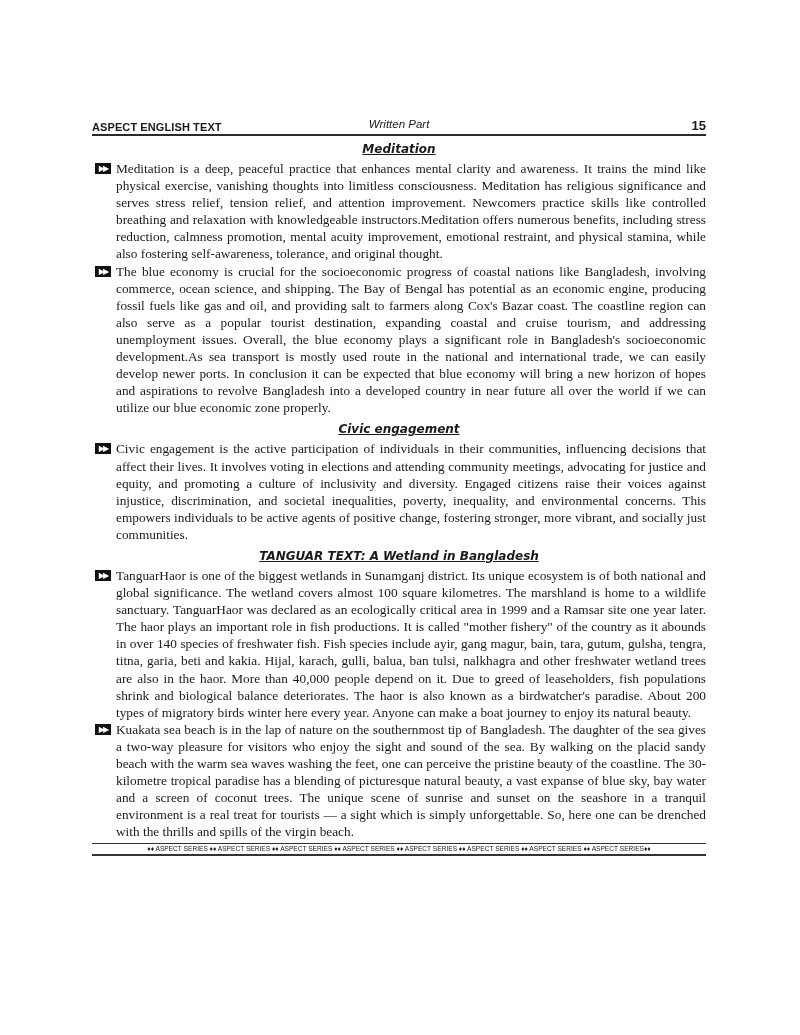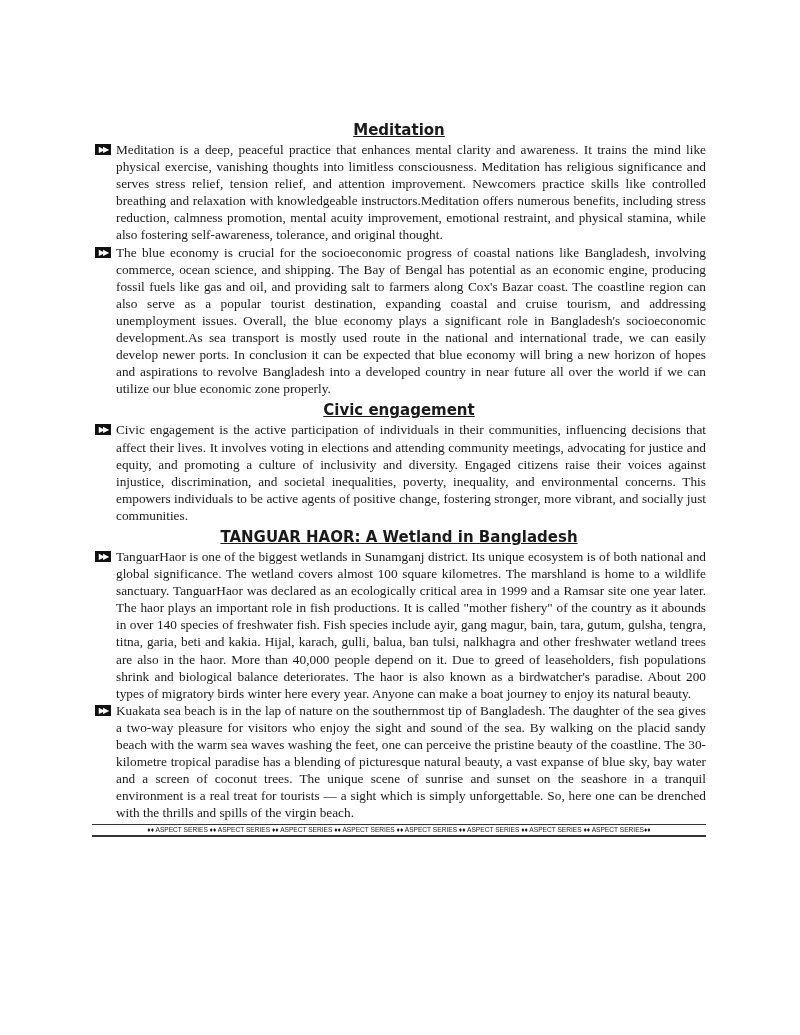--- a/index.html
+++ b/index.html
@@ -2,29 +2,34 @@
 <html><head>
   <meta charset="utf-8">
   <style>
     html, body { margin: 0; padding: 0; background: #ffffff; }
     body { width: 800px; height: 1035px; position: relative; overflow: hidden; color: #1a1a1a; }
     .page { position: absolute; left: 92px; top: 117px; width: 614px; }
     .header { display: flex; justify-content: space-between; align-items: flex-end; height: 16px; border-bottom: 2.5px solid #2a2a2a; padding-bottom: 1px; }
     .header .left { font-family: "Liberation Sans", sans-serif; font-weight: bold; font-size: 11px; letter-spacing: 0.1px; }
     .header .center { font-family: "Liberation Sans", sans-serif; font-style: italic; font-size: 11.5px; position: absolute; left: 0; right: 0; text-align: center; top: 1px; }
     .header .right { font-family: "Liberation Sans", sans-serif; font-weight: bold; font-size: 13px; }
-    .section-title { font-family: "DejaVu Sans", sans-serif; font-weight: bold; text-decoration: underline; text-align: center; font-size: 15px; margin: 5px 0 3px 0; line-height: 16px; }
+    .section-title { font-family: "DejaVu Sans", sans-serif; font-weight: bold; font-style: italic; text-decoration: underline; text-align: center; font-size: 12px; margin: 5px 0 3px 0; line-height: 16px; }
     .para { position: relative; padding-left: 24px; font-family: "Liberation Serif", serif; font-size: 13.3px; line-height: 17.1px; text-align: justify; }
     .bullet { position: absolute; left: 3px; top: 3px; width: 16px; height: 11px; background: #111; color: #fff; font-size: 8px; line-height: 11px; text-align: center; font-family: "DejaVu Sans", sans-serif; letter-spacing: -2px; }
     .footer { margin-top: 3px; border-top: 1px solid #333; border-bottom: 2px solid #333; font-family: "Liberation Sans", sans-serif; font-size: 6.6px; text-align: center; line-height: 8px; padding: 1px 0; white-space: nowrap; overflow: hidden; }
   </style>
 </head>
 <body>
 
 <div class="page">
+  <div class="header" style="position:relative;">
+    <span class="left">ASPECT ENGLISH TEXT</span>
+    <span class="center">Written Part</span>
+    <span class="right">15</span>
+  </div>
 
   <div>
     <div class="section-title">Meditation</div>
     <div class="para">
       <span class="bullet">▶▶</span>
       <span>Meditation is a deep, peaceful practice that enhances mental clarity and awareness. It trains the mind like physical exercise, vanishing thoughts into limitless consciousness. Meditation has religious significance and serves stress relief, tension relief, and attention improvement. Newcomers practice skills like controlled breathing and relaxation with knowledgeable instructors.Meditation offers numerous benefits, including stress reduction, calmness promotion, mental acuity improvement, emotional restraint, and physical stamina, while also fostering self-awareness, tolerance, and original thought.</span>
     </div>
   </div>
 
   <div>
@@ -36,21 +41,21 @@
 
   <div>
     <div class="section-title">Civic engagement</div>
     <div class="para">
       <span class="bullet">▶▶</span>
       <span>Civic engagement is the active participation of individuals in their communities, influencing decisions that affect their lives. It involves voting in elections and attending community meetings, advocating for justice and equity, and promoting a culture of inclusivity and diversity. Engaged citizens raise their voices against injustice, discrimination, and societal inequalities, poverty, inequality, and environmental concerns. This empowers individuals to be active agents of positive change, fostering stronger, more vibrant, and socially just communities.</span>
     </div>
   </div>
 
   <div>
-    <div class="section-title">TANGUAR HAOR: A Wetland in Bangladesh</div>
+    <div class="section-title">TANGUAR TEXT: A Wetland in Bangladesh</div>
     <div class="para">
       <span class="bullet">▶▶</span>
       <span>TanguarHaor is one of the biggest wetlands in Sunamganj district. Its unique ecosystem is of both national and global significance. The wetland covers almost 100 square kilometres. The marshland is home to a wildlife sanctuary. TanguarHaor was declared as an ecologically critical area in 1999 and a Ramsar site one year later. The haor plays an important role in fish productions. It is called "mother fishery" of the country as it abounds in over 140 species of freshwater fish. Fish species include ayir, gang magur, bain, tara, gutum, gulsha, tengra, titna, garia, beti and kakia. Hijal, karach, gulli, balua, ban tulsi, nalkhagra and other freshwater wetland trees are also in the haor. More than 40,000 people depend on it. Due to greed of leaseholders, fish populations shrink and biological balance deteriorates. The haor is also known as a birdwatcher's paradise. About 200 types of migratory birds winter here every year. Anyone can make a boat journey to enjoy its natural beauty.</span>
     </div>
   </div>
 
   <div>
     <div class="para">
       <span class="bullet">▶▶</span>
       <span>Kuakata sea beach is in the lap of nature on the southernmost tip of Bangladesh. The daughter of the sea gives a two-way pleasure for visitors who enjoy the sight and sound of the sea. By walking on the placid sandy beach with the warm sea waves washing the feet, one can perceive the pristine beauty of the coastline. The 30-kilometre tropical paradise has a blending of picturesque natural beauty, a vast expanse of blue sky, bay water and a screen of coconut trees. The unique scene of sunrise and sunset on the seashore in a tranquil environment is a real treat for tourists — a sight which is simply unforgettable. So, here one can be drenched with the thrills and spills of the virgin beach.</span>

